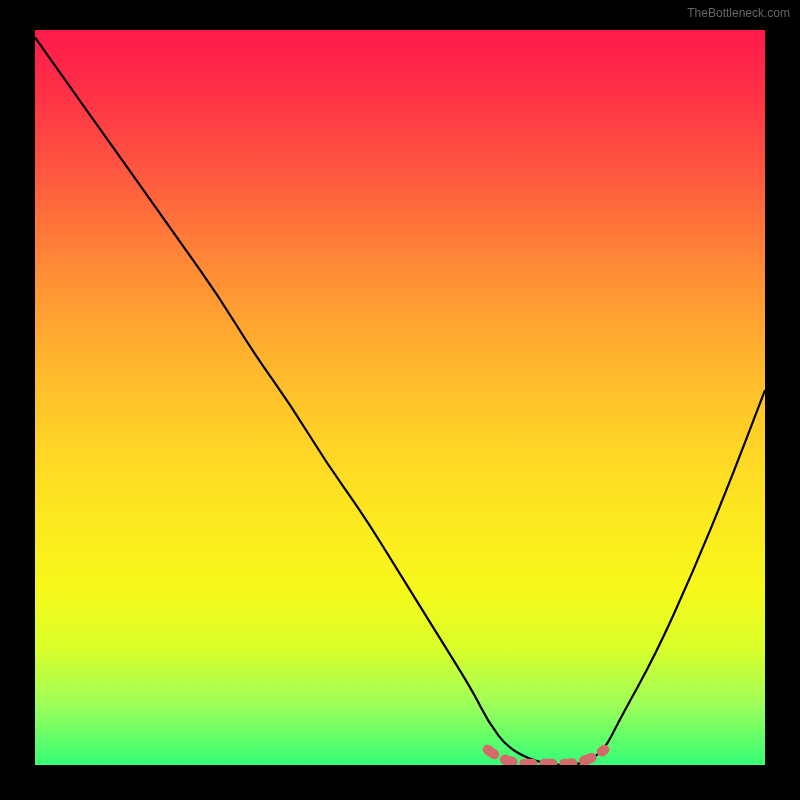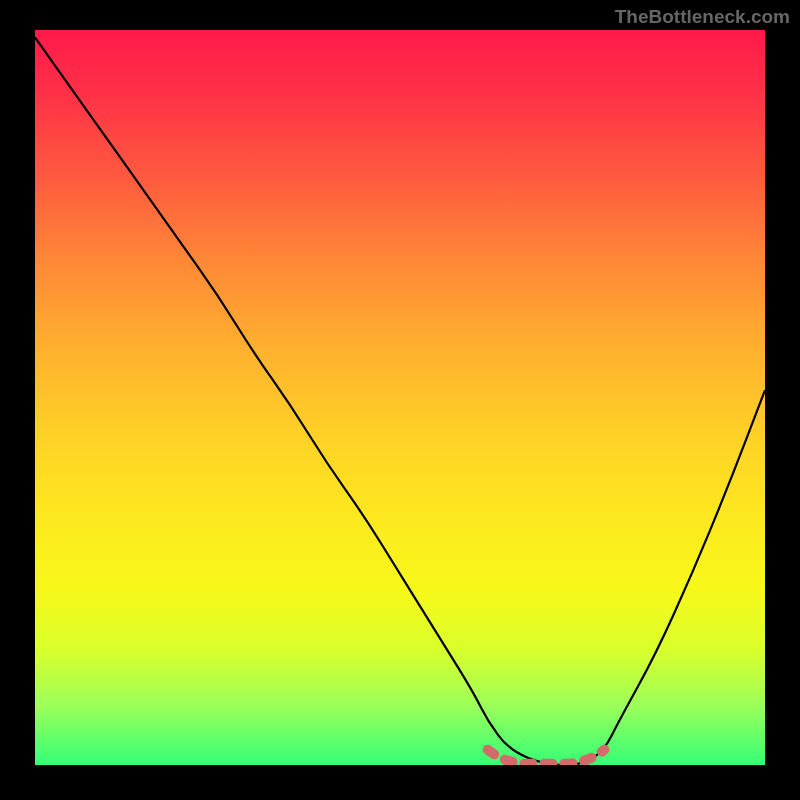--- a/index.html
+++ b/index.html
@@ -9,22 +9,22 @@
     background: #000;
     position: relative;
     font-family: Arial, sans-serif;
     overflow: hidden;
   }
   .watermark {
     position: absolute;
     top: 6px;
     right: 10px;
     color: #666;
-    font-size: 19px;
-    font-weight: 700;
+    font-size: 12px;
+    font-weight: 400;
     z-index: 10;
   }
   .plot-area {
     position: absolute;
     left: 35px;
     top: 30px;
     width: 730px;
     height: 735px;
     background: linear-gradient(to bottom,
       #ff1a4a 0%,

